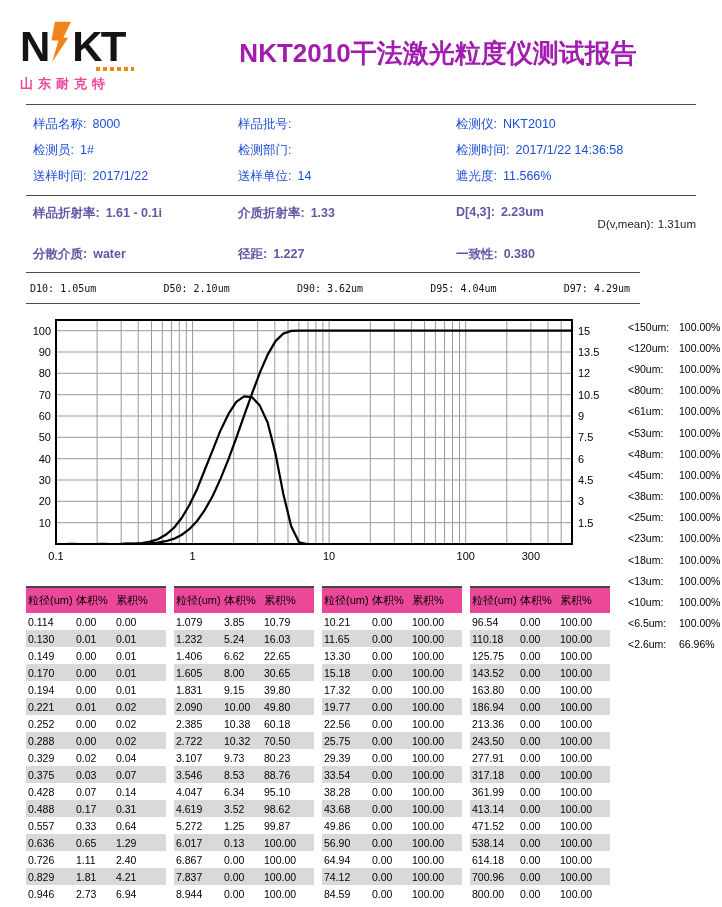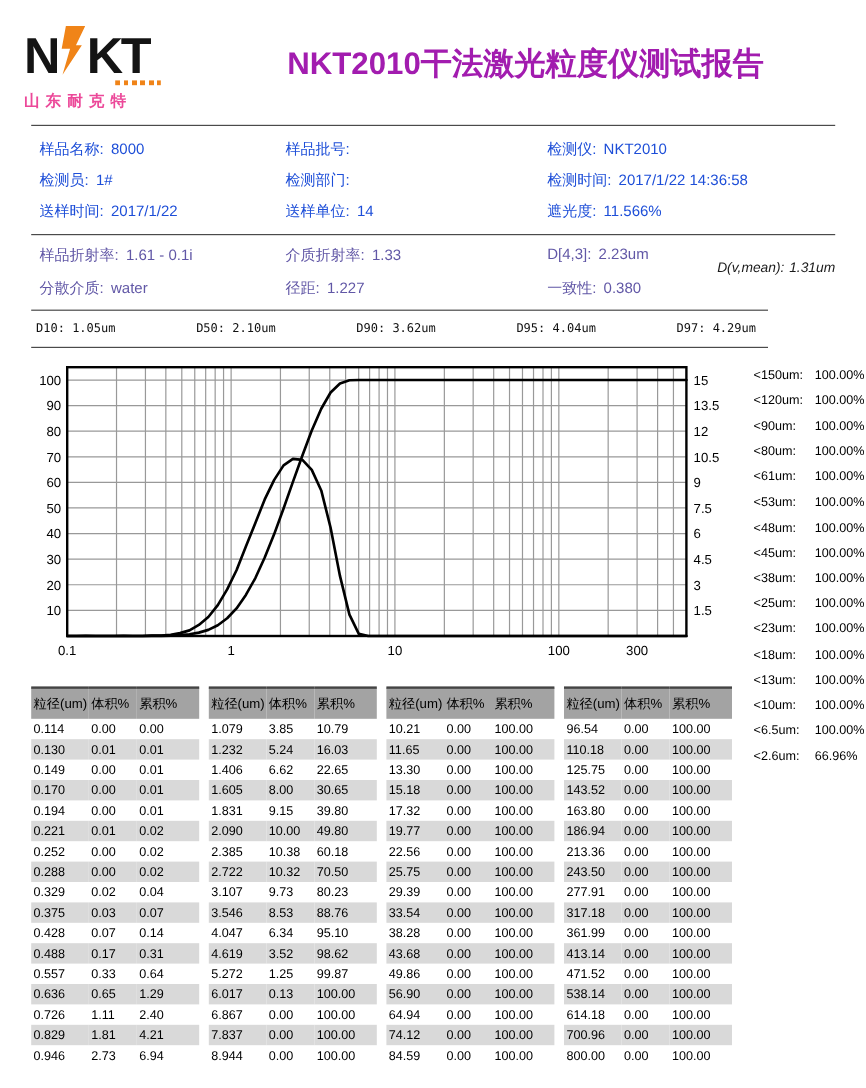--- a/index.html
+++ b/index.html
@@ -17,40 +17,40 @@
     background:repeating-linear-gradient(90deg,#f08418 0 4px,transparent 4px 7px); }
   .logo-sub { font-size:13px; font-weight:bold; letter-spacing:5px; color:#ec4899; margin-top:4px; }
   .title { flex:1; text-align:center; font-size:26px; font-weight:bold; color:#a21caf; margin:4px 6px 10px 0; }
   
   hr.rule { border:none; border-top:1px solid #4a4a4a; margin:0 26px; }
   hr.rule.short { margin-right:82px; }
   
   .grid1 { display:grid; grid-template-columns:205px 218px 1fr; row-gap:9px; padding:11px 10px 10px 33px; }
   .grid1 .fld { color:#1d4ed8; font-size:12.5px; }
   .opt { position:relative; padding:9px 10px 9px 33px; }
-  .grid2 { display:grid; grid-template-columns:205px 218px 1fr; row-gap:10px; width:560px; }
+  .grid2 { display:grid; grid-template-columns:205px 218px 1fr; row-gap:24px; width:560px;font-weight:bold; }
   .grid2 .fld { color:#6157a6; font-size:12.5px; }
   .fld .lbl { margin-right:6px; }
   .mean { position:absolute; right:22px; top:22px; color:#1a1a1a; font-size:11.5px; }
-  .mean span { margin-right:4px;font-style:italic; }
+  .mean span { margin-right:4px; }
   
   .drow { display:flex; justify-content:space-between; padding:10px 92px 9px 30px; font-family:"DejaVu Sans Mono", monospace; font-size:10px; color:#111; }
   
   .chart-area { position:relative; margin:8px 0 2px 24px; height:272px; }
   .chart-svg { display:block; }
   .tick { font-family:"Liberation Sans", sans-serif; font-size:11px; fill:#000; }
   .pct-list { position:absolute; left:604px; top:4px; width:104px; font-size:10.5px; color:#000; }
   .pct-item { display:flex; height:21.2px; align-items:center; white-space:nowrap; }
   .pct-item .pl { width:51px; flex:0 0 51px; }
   
   .tables { display:flex; gap:8px; margin:2px 0 0 26px; width:584px; }
   table.mtable { border-collapse:collapse; table-layout:fixed; width:140px; font-size:10.5px; }
   .mtable col.c1{width:48px;} .mtable col.c2{width:40px;} .mtable col.c3{width:52px;}
   .mtable th { text-align:left; font-weight:400; font-size:11px; white-space:nowrap; overflow:visible;
-    background:#a3a3a3; border-top:2px solid #444; height:26px; padding:1px 0 1px 2px; }
+    background:#ec4899; border-top:2px solid #444; height:26px; padding:1px 0 1px 2px; }
   .mtable td { height:17px; padding:0 0 0 2px; white-space:nowrap; }
   .mtable tbody tr:nth-child(even) { background:#d9d9d9; }
 </style>
 </head>
 <body>
 
 <div class="page">
 
   <header class="hdr">
     <div class="logo">

